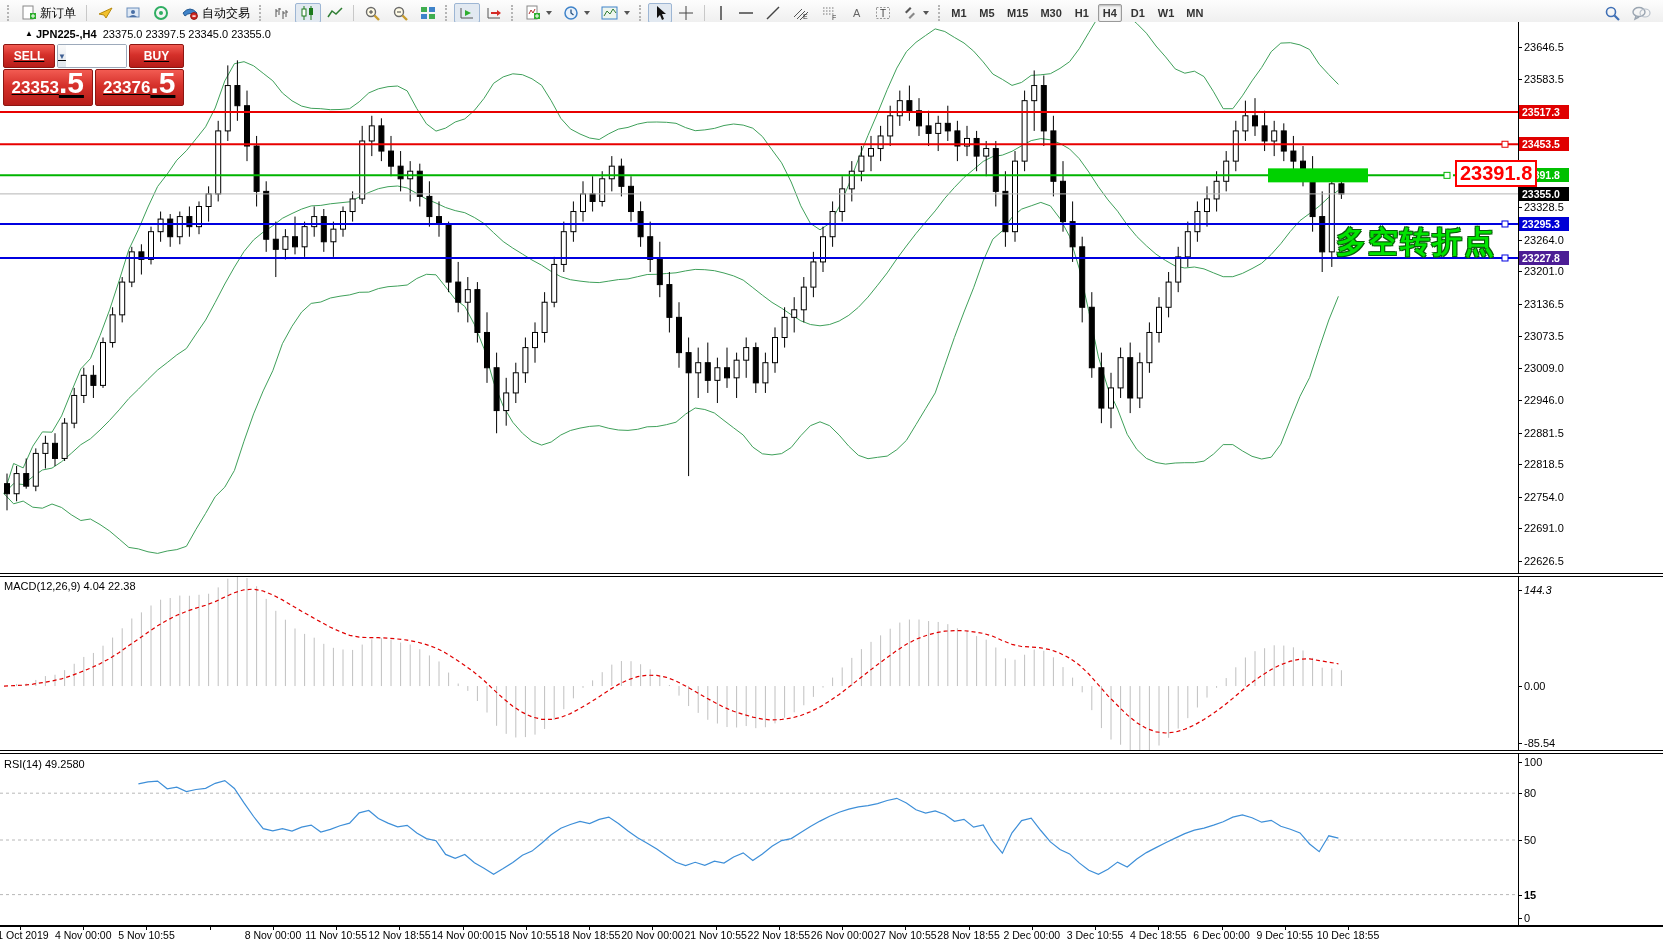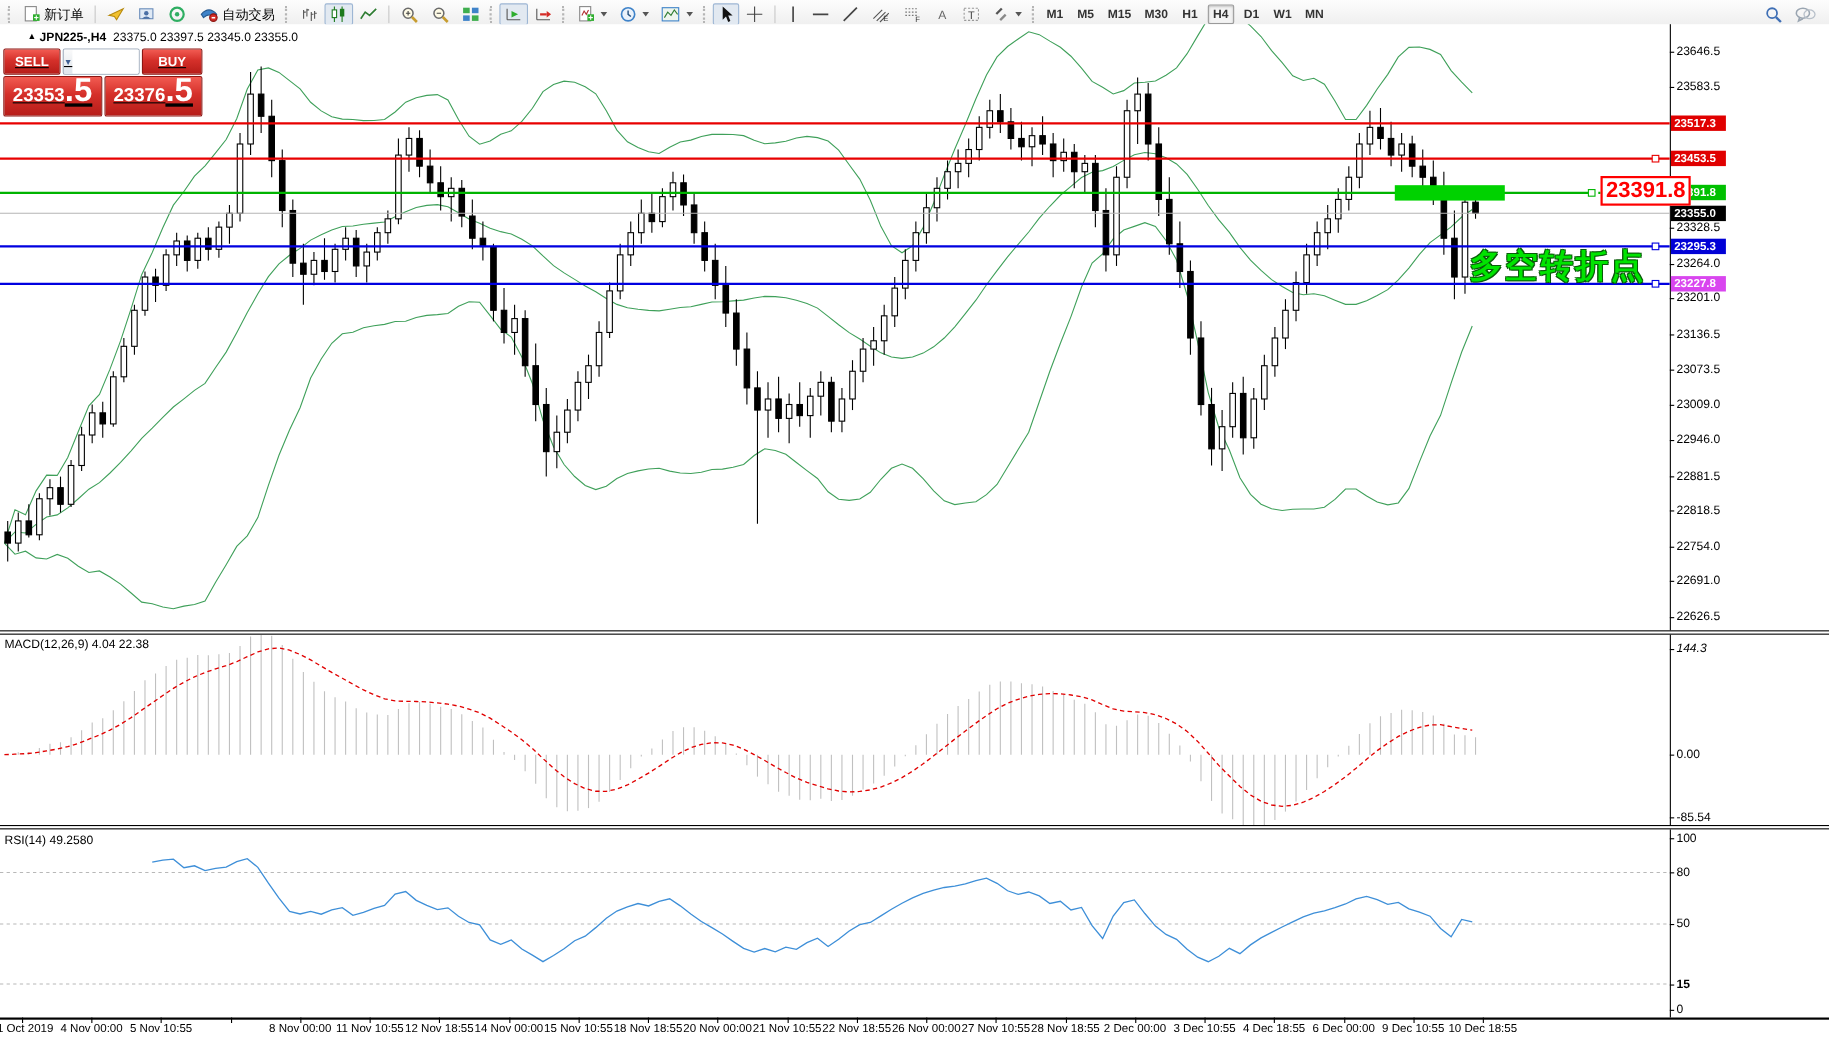--- a/index.html
+++ b/index.html
@@ -1077,21 +1077,21 @@
       <div class="axis-label" style="top: 468.75px;">22754.0</div>
       <div class="axis-tick" style="top: 506.497px;"></div>
       <div class="axis-label" style="top: 500.497px;">22691.0</div>
       <div class="axis-tick" style="top: 539px;"></div>
       <div class="axis-label" style="top: 533px;">22626.5</div>
       <div class="chip" style="top: 83.1067px; background: rgb(224, 0, 0);">23517.3</div>
       <div class="chip" style="top: 115.257px; background: rgb(224, 0, 0);">23453.5</div>
       <div class="chip" style="top: 146.349px; background: rgb(0, 192, 0);">23391.8</div>
       <div class="chip" style="top: 164.893px; background: rgb(0, 0, 0);">23355.0</div>
       <div class="chip" style="top: 194.977px; background: rgb(0, 0, 214);">23295.3</div>
-      <div class="chip" style="top: 228.992px; background: #d946ef;">23227.8</div>
+      <div class="chip" style="top: 228.992px; background: #4c1d95;">23227.8</div>
       <div class="axis-tick" style="top: 568px;"></div>
       <div class="axis-label" style="top: 562px; font-style: italic;">144.3</div>
       <div class="axis-tick" style="top: 664.061px;"></div>
       <div class="axis-label" style="top: 658.061px;">0.00</div>
       <div class="axis-tick" style="top: 721.004px;"></div>
       <div class="axis-label" style="top: 715.004px;">-85.54</div>
       <div class="axis-tick" style="top: 740px;"></div>
       <div class="axis-label" style="top: 734px;">100</div>
       <div class="axis-tick" style="top: 771.2px;"></div>
       <div class="axis-label" style="top: 765.2px;">80</div>

